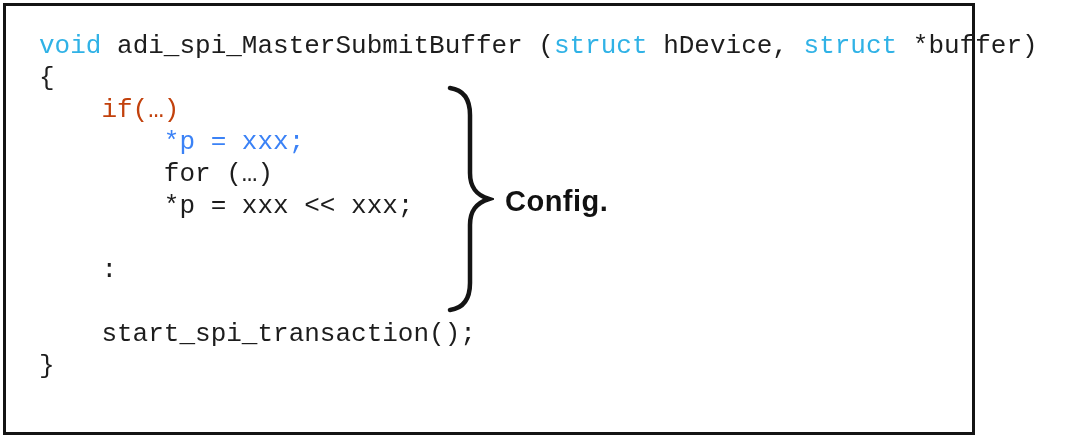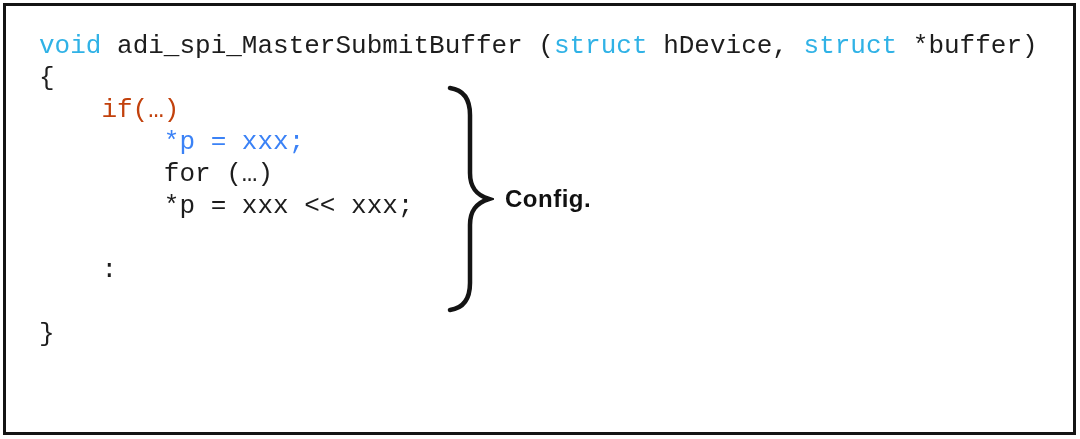--- a/index.html
+++ b/index.html
@@ -7,21 +7,21 @@
     padding: 0;
     width: 1080px;
     height: 439px;
     background: #ffffff;
     overflow: hidden;
   }
   .figure {
     position: absolute;
     left: 3px;
     top: 3px;
-    width: 1073px;
+    width: 972px;
     height: 432px;
     box-sizing: border-box;
     border: 3px solid #141414;
     background: #ffffff;
   }
   .code {
     position: absolute;
     left: 33px;
     top: 24px;
     font-family: "Liberation Mono", "DejaVu Sans Mono", monospace;
@@ -37,40 +37,41 @@
     position: absolute;
     left: 440px;
     top: 78px;
   }
   .config-label {
     position: absolute;
     left: 499px;
     top: 179px;
     font-family: "Liberation Sans", "DejaVu Sans", sans-serif;
     font-weight: bold;
-    font-size: 24px;
+    font-size: 29px;
     letter-spacing: 0.5px;
     color: #111111;
   }
 </style>
 </head>
 <body>
 
 <div class="figure">
 
   <div class="code" id="code-block">
       <div class="code-line"><span style="color: rgb(48, 178, 230);">void</span><span style="color: rgb(29, 29, 29);"> adi_spi_MasterSubmitBuffer (</span><span style="color: rgb(48, 178, 230);">struct</span><span style="color: rgb(29, 29, 29);"> hDevice, </span><span style="color: rgb(48, 178, 230);">struct</span><span style="color: rgb(29, 29, 29);"> *buffer)</span></div>
       <div class="code-line"><span style="color: rgb(29, 29, 29);">{</span></div>
       <div class="code-line"><span style="color: #c2410c;">    if(…)</span></div>
       <div class="code-line"><span style="color: #3b82f6;">        *p = xxx;</span></div>
       <div class="code-line"><span style="color: rgb(29, 29, 29);">        for (…)</span></div>
       <div class="code-line"><span style="color: rgb(29, 29, 29);">        *p = xxx &lt;&lt; xxx;</span></div>
       <div class="code-line"><span style="color: rgb(29, 29, 29);"></span></div>
       <div class="code-line"><span style="color: rgb(29, 29, 29);">    :</span></div>
       <div class="code-line"><span style="color: rgb(29, 29, 29);"></span></div>
+      <div class="code-line"><span style="color: rgb(29, 29, 29);">    start_spi_transaction();</span></div>
       <div class="code-line"><span style="color: rgb(29, 29, 29);">}</span></div>
     </div>
 
   <svg class="brace" width="48" height="230" viewBox="0 0 48 230" xmlns="http://www.w3.org/2000/svg">
     <path d="M4,4 C18,6 24,15 24,31 L24,89 C24,103 30,111 43,115 C30,119 24,127 24,141 L24,199 C24,215 18,224 4,226" fill="none" stroke="#141414" stroke-width="4.5" stroke-linecap="round"></path>
   </svg>
 
   <div class="config-label">Config.</div>
 
 </div>

